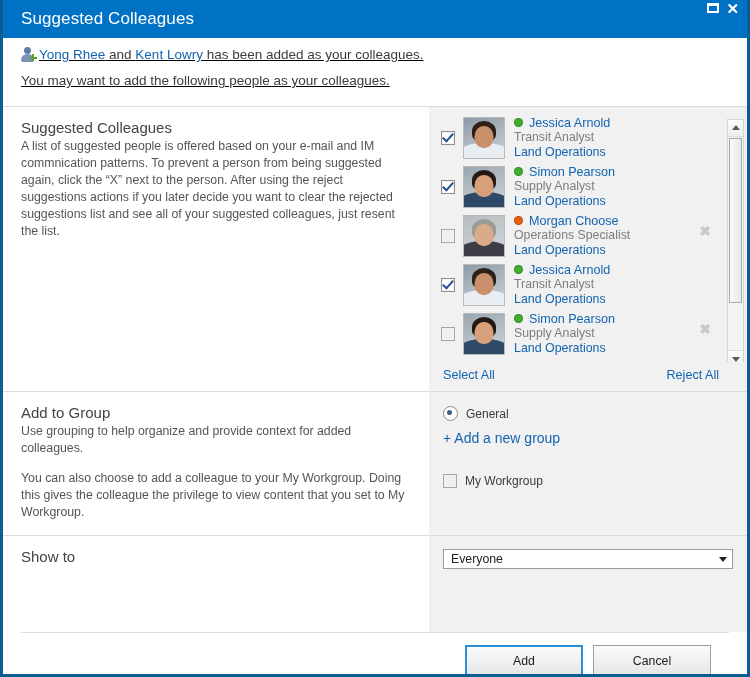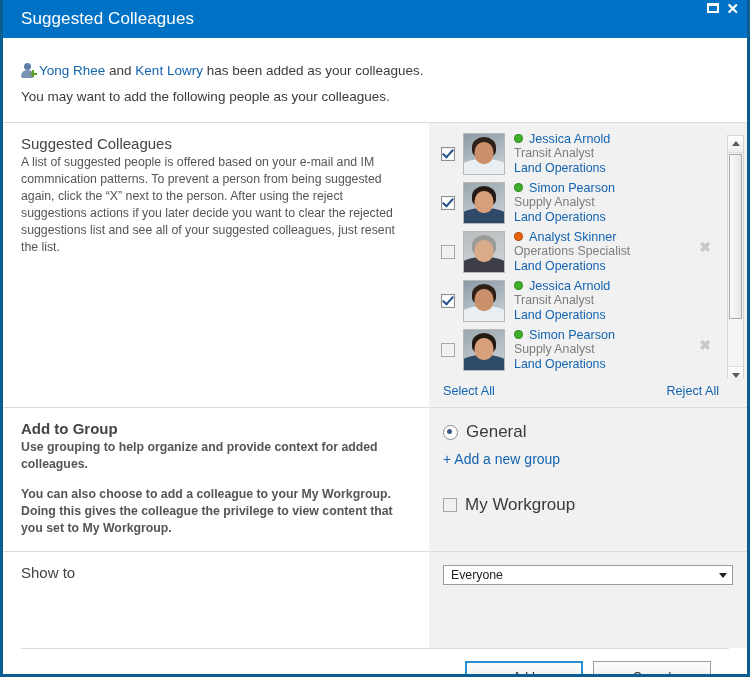--- a/index.html
+++ b/index.html
@@ -57,22 +57,23 @@
     font-size: 15px;
     font-weight: bold;
     line-height: 11px;
     display: block;
     font-family: "Liberation Sans", sans-serif;
   }
   .titlebar-controls > * { cursor: pointer; }
 
   
   .intro {
-    padding: 20px 18px 12px 18px;
-    background: #ffffff;
+    padding: 4px 18px 12px 18px;
+    background: #ffffff;
+    text-decoration: underline;
   }
   .intro-line {
     font-size: 13.5px;
     color: #3b3b3b;
     line-height: 26px;
     white-space: nowrap;
   }
   .person-add-icon {
     display: inline-block;
     width: 16px;
@@ -320,26 +321,26 @@
   }
 
   .list-actions {
     display: flex;
     justify-content: space-between;
     padding: 6px 28px 9px 14px;
     font-size: 12.6px;
   }
 
   
-  #section-group .sec-left { min-height: 118px; font-weight: bold; }
+  #section-group .sec-left { min-height: 118px; }
   #section-group .sec-right { padding: 14px 0 0 14px; }
   .radio-row, .check-row {
     display: flex;
     align-items: center;
-    font-size: 17px;
+    font-size: 12px;
     color: #3b3b3b;
   }
   .radio-mark {
     width: 13px; height: 13px;
     border-radius: 50%;
     border: 1px solid #8a8a8a;
     background: #ffffff;
     margin-right: 8px;
     position: relative;
     flex: none;
@@ -492,21 +493,21 @@
               <span class="row-check unchecked"></span>
               <span class="avatar">
                 <span class="bg" style="background:linear-gradient(160deg,#b9bdbf,#cfd6db)"></span>
                 <span class="shoulders" style="width:46px;height:15px;background:#3d3d45"></span>
                 <span class="hair" style="top:3px;width:24px;height:20px;background:#9b9b98"></span>
                 <span class="face" style="top:8px;width:19px;height:22px;background:#d9ab8b"></span>
               </span>
               <span class="row-text">
                 <span class="row-name">
                   <span class="presence busy" style="background: rgb(232, 98, 12);"></span>
-                  <span>Analyst Skinner</span>
+                  <span>Morgan Choose</span>
                 </span>
                 <span class="row-title">Operations Specialist</span>
                 <span class="row-dept">Land Operations</span>
               </span>
               <span class="row-reject">✖</span>
             </div>
             <div class="person-row">
               <span class="row-check checked"></span>
               <span class="avatar">
                 <span class="bg" style="background:linear-gradient(160deg,#8d9aa6,#cfd6db)"></span>

